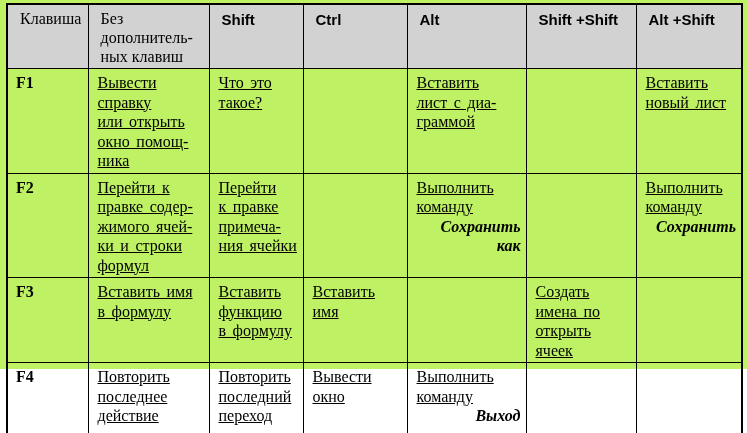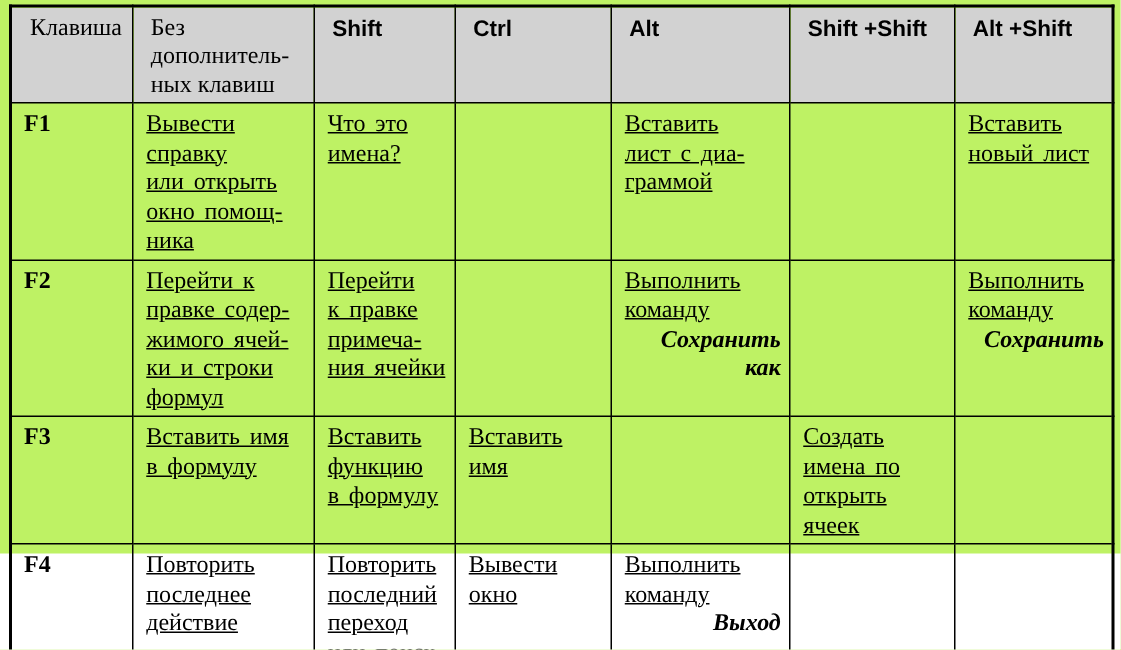--- a/index.html
+++ b/index.html
@@ -97,21 +97,21 @@
     </tr>
 
     <tr style="height:98px">
       <td class="key">F1</td>
       <td><span class="t">Вывести
 справку
 или открыть
 окно помощ-
 ника</span><span class="cmd"></span></td>
       <td><span class="t">Что это
-имена?</span><span class="cmd"></span></td>
+такое?</span><span class="cmd"></span></td>
       <td><span class="t"></span><span class="cmd"></span></td>
       <td><span class="t">Вставить
 лист с диа-
 граммой</span><span class="cmd"></span></td>
       <td><span class="t"></span><span class="cmd"></span></td>
       <td><span class="t">Вставить
 новый лист</span><span class="cmd"></span></td>
     </tr>
 
     <tr style="height:102px">

